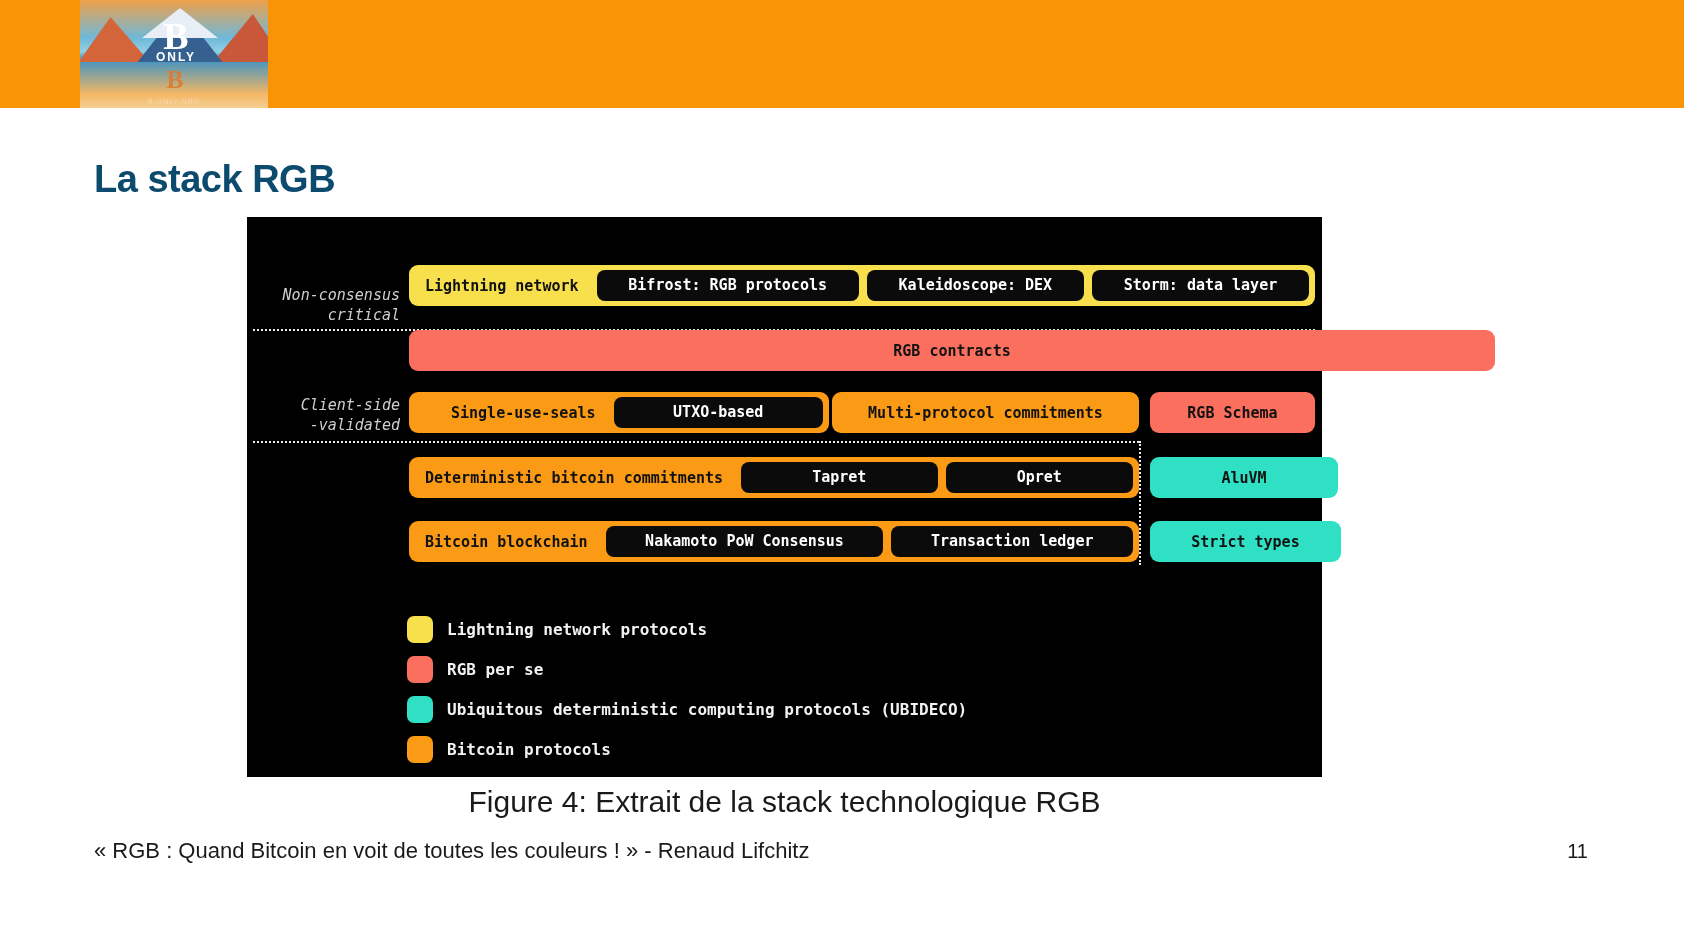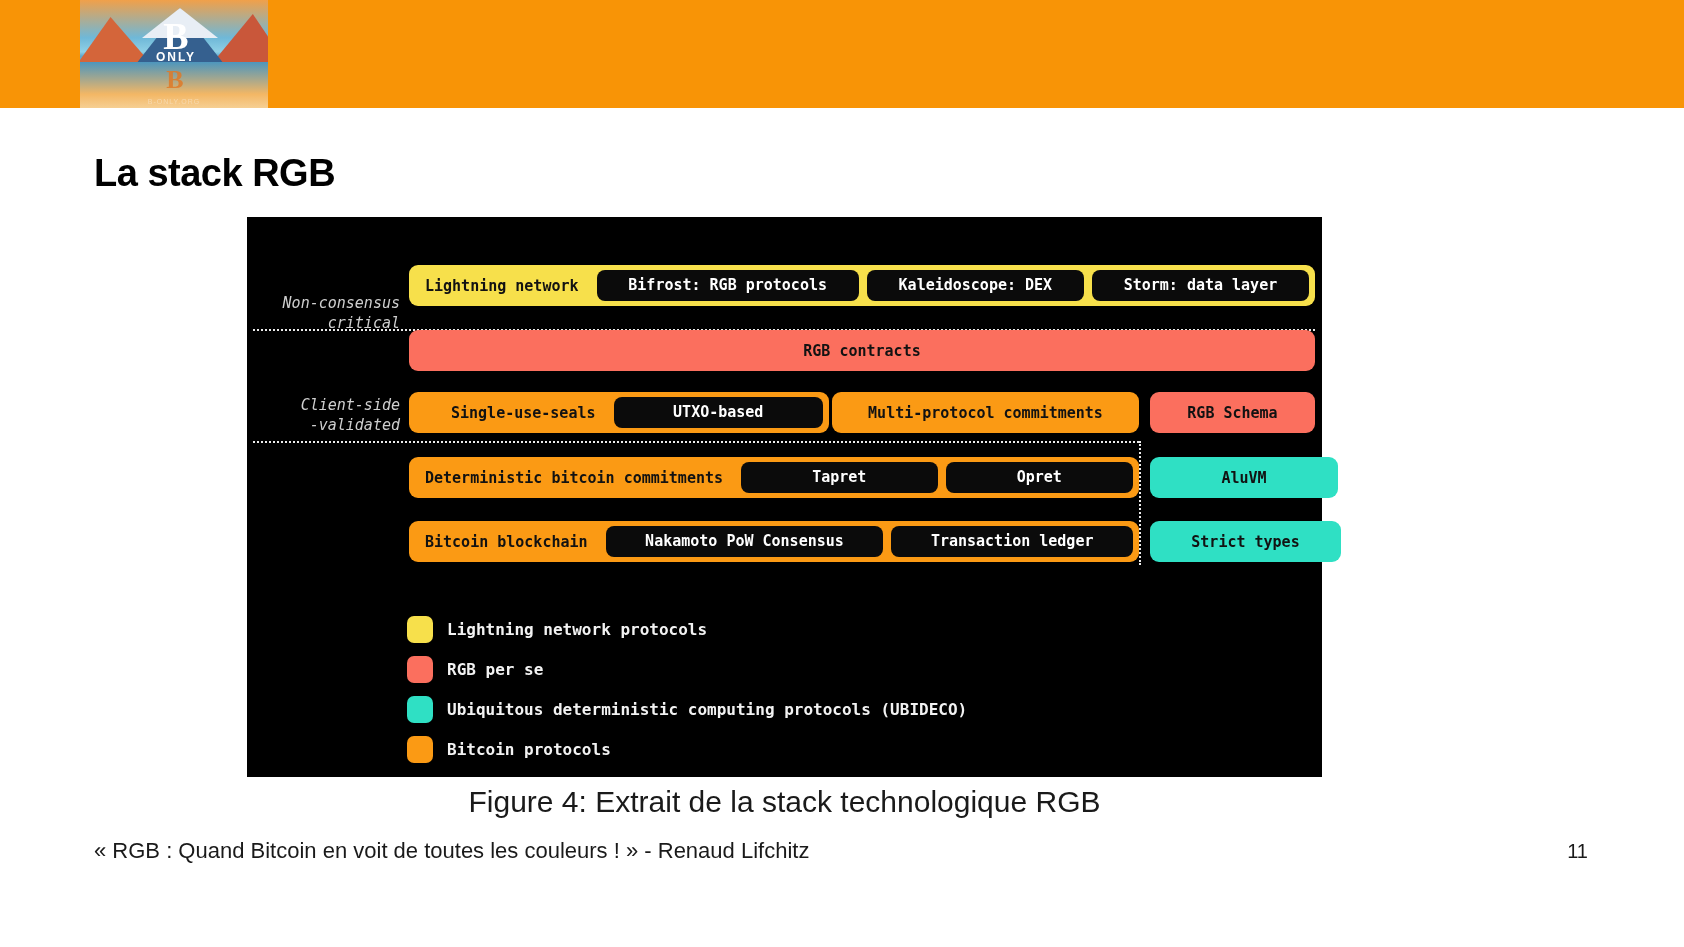--- a/index.html
+++ b/index.html
@@ -41,22 +41,22 @@
     color:#e07a28; font-weight:bold; font-size:26px; line-height:28px; text-align:center;
     font-family:"Liberation Serif", serif; opacity:.85;
   }
   .logo-foot {
     position:absolute; left:0; bottom:3px; width:100%; text-align:center;
     color:#f7d9ad; font-size:7px; letter-spacing:1px;
   }
 
   
   .slide-title {
-    position:absolute; left:94px; top:152px;
-    font-size:38px; font-weight:bold; color:#000000;
+    position:absolute; left:94px; top:158px;
+    font-size:38px; font-weight:bold; color:#0c4a6e;
     letter-spacing:-0.5px;
   }
 
   
   .figure {
     position:absolute; left:247px; top:217px; width:1075px; height:560px;
     background:#000000;
   }
   .stack { position:absolute; inset:0; }
 
@@ -65,21 +65,21 @@
     color:#cfcfcf;
     font-family:"DejaVu Sans Mono", monospace;
     font-style:italic;
     font-size:15px;
     line-height:20px;
     text-align:right;
     width:145px;
     left:8px;
     white-space:pre-line;
   }
-  .side-nonconsensus { top:76px; }
+  .side-nonconsensus { top:68px; }
   .side-clientside   { top:178px; }
 
   .sep-h {
     position:absolute;
     height:0; border-top:2px dotted #ffffff;
     opacity:.92;
   }
   .sep-v {
     position:absolute;
     width:0; border-left:2px dotted #ffffff;
@@ -181,21 +181,21 @@
     <div class="sep-h" style="left:6px; top:224px; width:886px;"></div>
     <div class="sep-v" style="left:892px; top:224px; height:124px;"></div>
 
     <div id="rows-host">
         <div class="band band-yellow" style="position: absolute; left: 162px; top: 48px; width: 906px;">
           <span class="band-title">Lightning network</span>
           <span class="pill" style="flex: 1 1 auto; text-align: center;">Bifrost: RGB protocols</span>
           <span class="pill" style="flex: 1 1 auto; text-align: center;">Kaleidoscope: DEX</span>
           <span class="pill" style="flex: 1 1 auto; text-align: center;">Storm: data layer</span>
         </div>
-        <div class="band band-red" style="position: absolute; left: 162px; top: 113px; width: 906px; justify-content: center;">
+        <div class="band band-red" style="position: absolute; left: 162px; top: 113px; width: 1086px; justify-content: center;">
           <span class="band-title">RGB contracts</span>
         </div>
         <div class="band band-orange" style="position: absolute; left: 162px; top: 175px; width: 420px; padding-left: 32px;">
           <span class="band-title">Single-use-seals</span>
           <span class="pill" style="flex: 1 1 auto; text-align: center;">UTXO-based</span>
         </div>
         <div class="band band-orange" style="position: absolute; left: 585px; top: 175px; width: 307px; justify-content: center;">
           <span class="band-title">Multi-protocol commitments</span>
         </div>
         <div class="band band-orange" style="position: absolute; left: 162px; top: 240px; width: 730px;">

